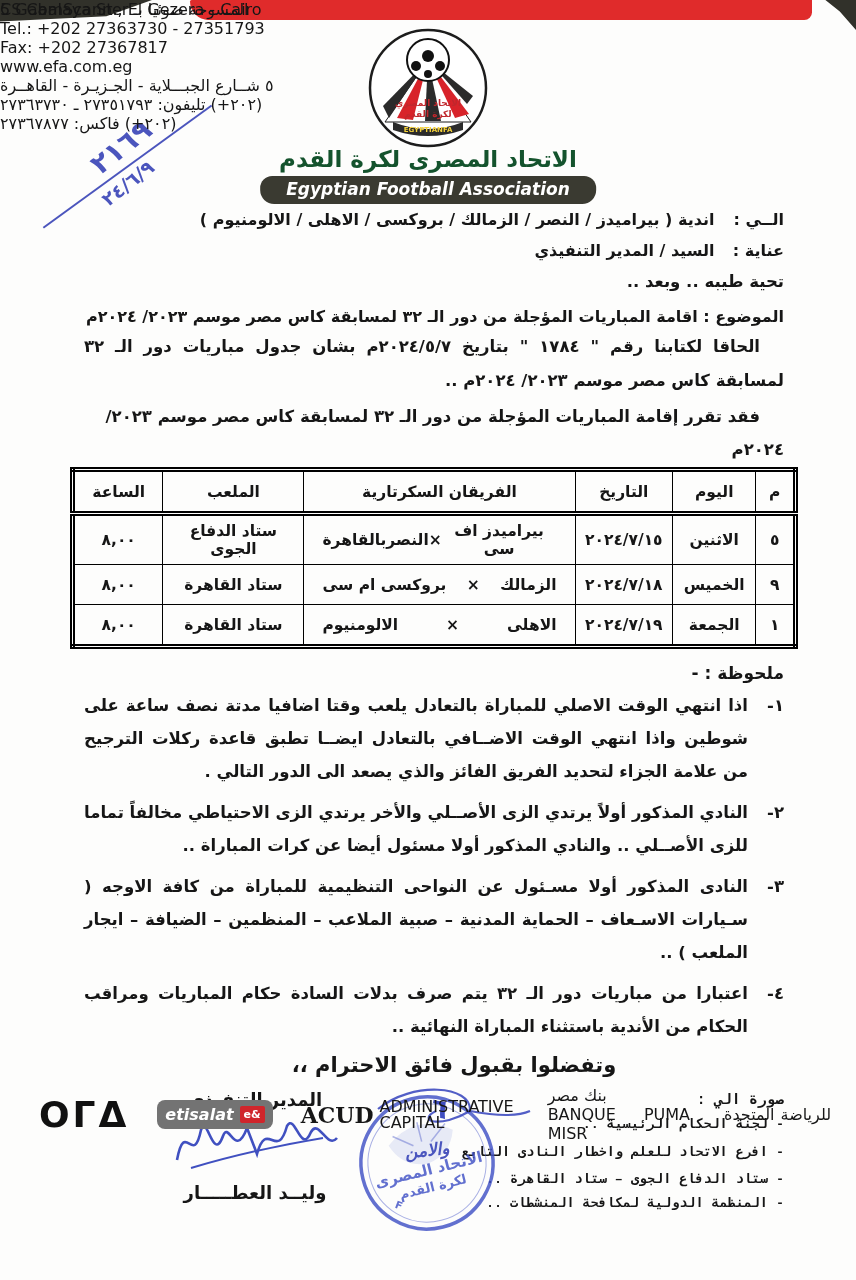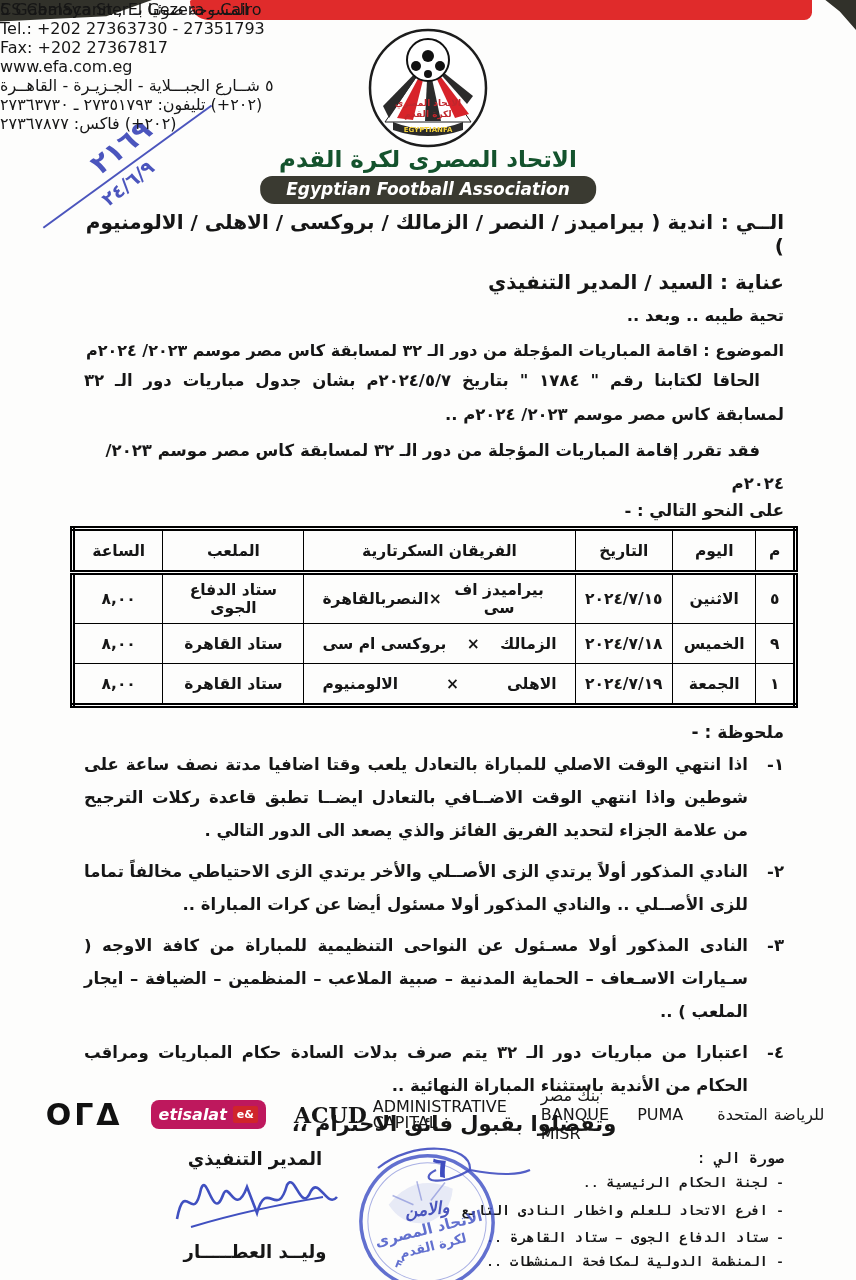--- a/index.html
+++ b/index.html
@@ -25,21 +25,21 @@
   
   .logo-wrap{left:50%;top:26px;transform:translateX(-50%);}
   .title-ar{left:0;right:0;top:146px;text-align:center;color:#14532d;
             font-size:23px;font-weight:bold;}
   .banner-en{left:50%;top:176px;transform:translateX(-50%);background:#3a3a31;color:#fff;
              font-weight:bold;font-style:italic;font-size:17px;padding:3px 26px 5px;
              border-radius:12px 12px 14px 14px;white-space:nowrap;}
 
   
   .letter{left:84px;width:700px;top:210px;direction:rtl;text-align:right;font-weight:bold;}
-  .hdr-line{font-size:20px;margin:0 0 12px 0;}
+  .hdr-line{font-size:16px;margin:0 0 12px 0;}
   .hdr-label{display:inline-block;min-width:64px;}
   .greeting{text-align:right;padding-left:90px;font-size:16.5px;margin:4px 0 10px;}
   .subject{font-size:16px;margin-bottom:4px;}
   .para{font-size:16.5px;line-height:2.05;text-align:justify;margin:0 0 2px;text-indent:24px;}
   .para2{font-size:16.5px;line-height:2.05;margin:0;text-indent:24px;}
   .para2b{font-size:16.5px;margin:0 0 6px;}
 
   
   table.matches{border-collapse:collapse;width:104%;margin-right:-14px;direction:rtl;
                 font-weight:bold;border:5px double #000;}
@@ -65,22 +65,22 @@
             transform:rotate(-6deg);margin-right:4px;font-weight:bold;}
   .stamp-box{position:absolute;left:236px;top:-10px;width:215px;height:175px;}
   .exec{position:absolute;left:66px;top:8px;width:210px;text-align:center;}
   .exec-title{font-size:18px;}
   .exec-name{font-size:18px;margin-top:2px;}
 
   
   .sponsors{left:70px;right:50px;top:1086px;display:flex;justify-content:center;
             align-items:center;gap:28px;}
   .sp{display:flex;align-items:center;gap:6px;}
-  .sp-ora{font-size:30px;font-weight:900;letter-spacing:3px;color:#111;}
-  .sp-eti{background:#be185d;border-radius:8px;padding:5px 8px;display:flex;align-items:center;gap:6px;}
+  .sp-ora{font-size:36px;font-weight:900;letter-spacing:3px;color:#111;}
+  .sp-eti{background:#737373;border-radius:8px;padding:5px 8px;display:flex;align-items:center;gap:6px;}
   .sp-eti-word{color:#fff;font-weight:bold;font-style:italic;font-size:16px;}
   .sp-eti-badge{background:#d0252b;color:#fff;font-size:11px;font-weight:bold;padding:2px 4px;border-radius:2px;}
   .sp-acud{display:flex;align-items:center;line-height:1;}
   .sp-acud-word{font-family:"DejaVu Serif",serif;font-size:22px;font-weight:bold;color:#15151'5;}
   .sp-acud-word{font-family:"DejaVu Serif",serif;font-size:22px;font-weight:bold;color:#151515;}
   .sp-acud-sub{font-size:5.5px;font-weight:bold;color:#444;letter-spacing:.5px;margin-top:2px;}
   .sp-banque{display:flex;align-items:center;gap:5px;}
   .sp-banque-circle{width:30px;height:30px;border-radius:50%;background:#e8891d;
                     border:2px solid #c96f07;box-shadow:inset 0 0 0 3px #fff3;}
   .sp-banque-col{display:flex;flex-direction:column;align-items:center;line-height:1.1;}
@@ -166,21 +166,20 @@
     <span class="hdr-label">عناية :</span>
     <span>السيد / المدير التنفيذي</span>
   </p>
   <p class="greeting">تحية طيبه .. وبعد ..</p>
   <p class="subject">
     <span>الموضوع :</span>
     <span>اقامة المباريات المؤجلة من دور الـ ٣٢ لمسابقة كاس مصر موسم ٢٠٢٣/ ٢٠٢٤م</span>
   </p>
   <p class="para">الحاقا لكتابنا رقم " ١٧٨٤ " بتاريخ ٢٠٢٤/٥/٧م بشان جدول مباريات دور الـ ٣٢ لمسابقة كاس مصر موسم ٢٠٢٣/ ٢٠٢٤م ..</p>
   <p class="para2">فقد تقرر إقامة المباريات المؤجلة من دور الـ ٣٢ لمسابقة كاس مصر موسم ٢٠٢٣/ ٢٠٢٤م</p>
-  <p class="para2b">على النحو التالي : -</p>
 
   <table class="matches">
     <thead>
       <tr>
         <th style="width:5.5%">م</th>
         <th style="width:11.5%">اليوم</th>
         <th style="width:13.5%">التاريخ</th>
         <th style="width:37.5%">الفريقان السكرتارية</th>
         <th style="width:19.5%">الملعب</th>
         <th style="width:12.5%">الساعة</th>

